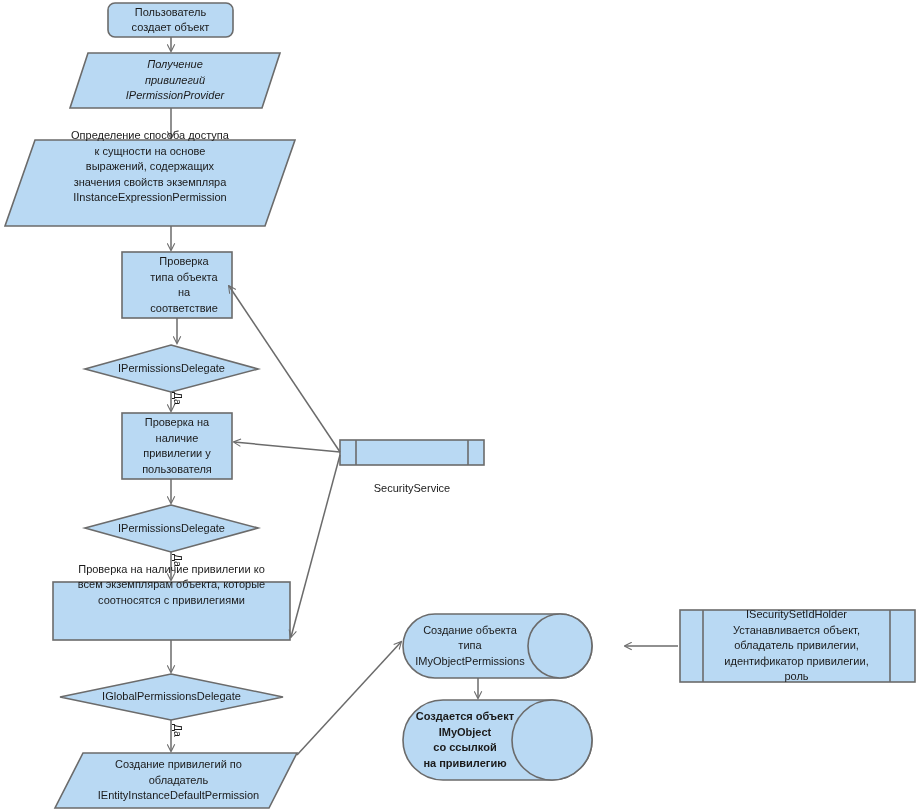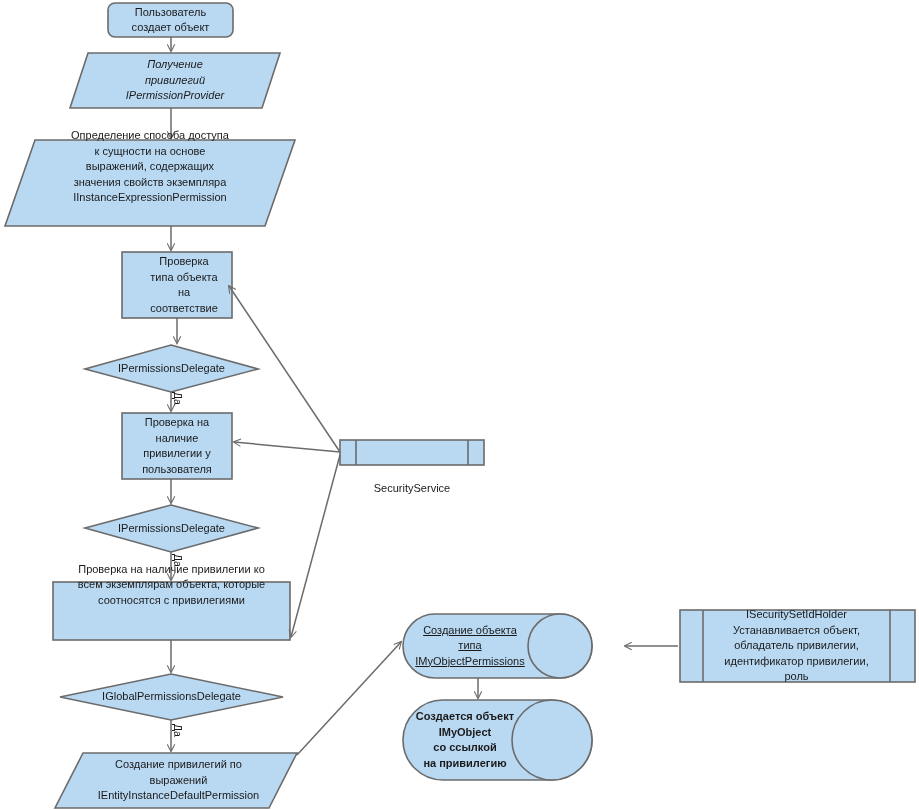--- a/index.html
+++ b/index.html
@@ -131,26 +131,26 @@
 
   <div class="node-label" style="left:85px;top:505px;width:173px;height:47px;">IPermissionsDelegate</div>
 
   <div class="node-label" style="left:53px;top:548px;width:237px;height:74px;">Проверка на наличие привилегии ко
 всем экземплярам объекта, которые
 соотносятся с привилегиями</div>
 
   <div class="node-label" style="left:60px;top:674px;width:223px;height:46px;">IGlobalPermissionsDelegate</div>
 
   <div class="node-label" style="left:60px;top:753px;width:237px;height:55px;">Создание привилегий по
-выражений
+обладатель
 IEntityInstanceDefaultPermission</div>
 
   <div class="node-label" style="left:356px;top:440px;width:112px;height:25px;margin-top:36px;">SecurityService</div>
 
-  <div class="node-label" style="left:403px;top:614px;width:134px;height:64px;text-decoration:underline;">Создание объекта
+  <div class="node-label" style="left:403px;top:614px;width:134px;height:64px;">Создание объекта
 типа
 IMyObjectPermissions</div>
 
   <div class="node-label" style="left:403px;top:700px;width:124px;height:80px;font-weight:bold;">Создается объект
 IMyObject
 со ссылкой
 на привилегию</div>
 
   <div class="node-label" style="left:703px;top:610px;width:187px;height:72px;border-radius:18px;">ISecuritySetIdHolder
 Устанавливается объект,

